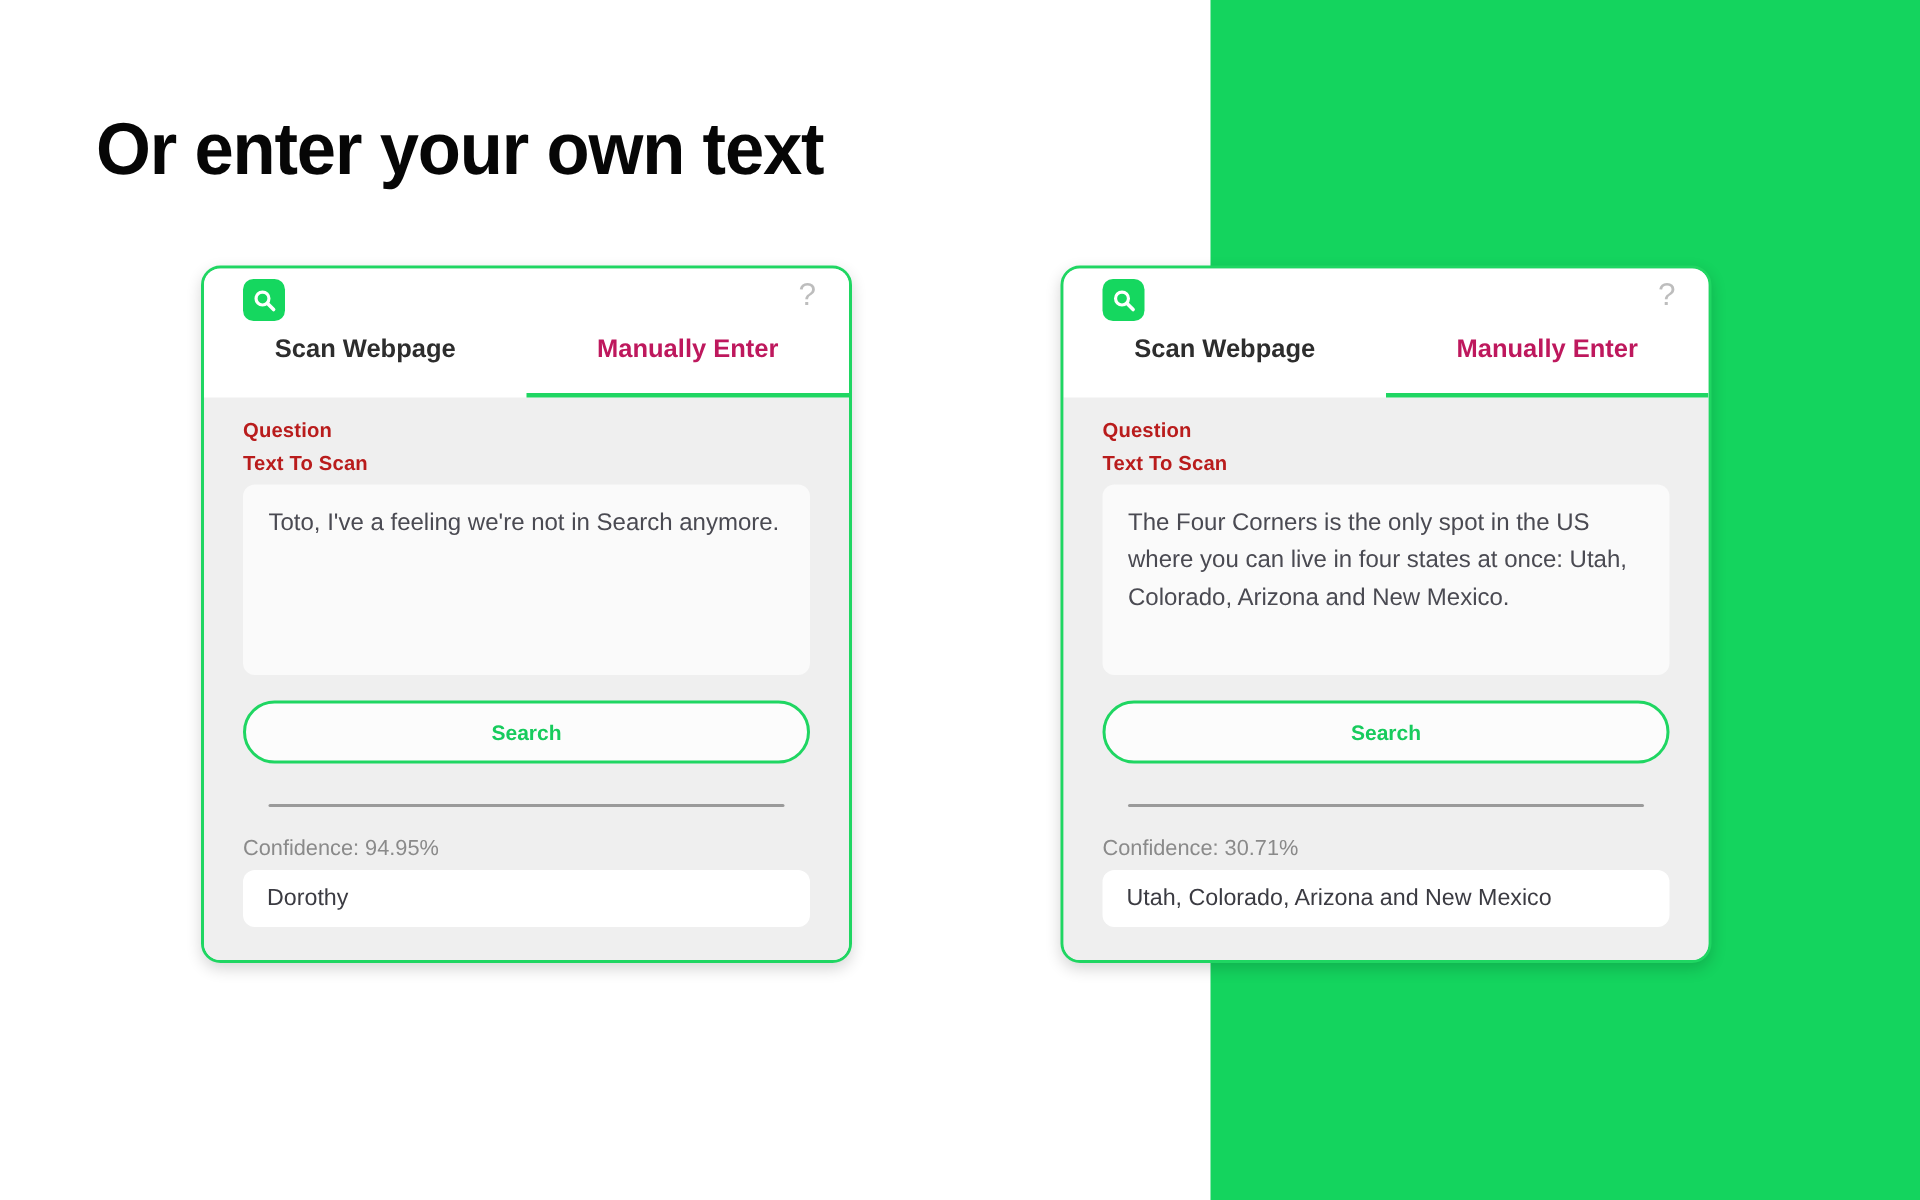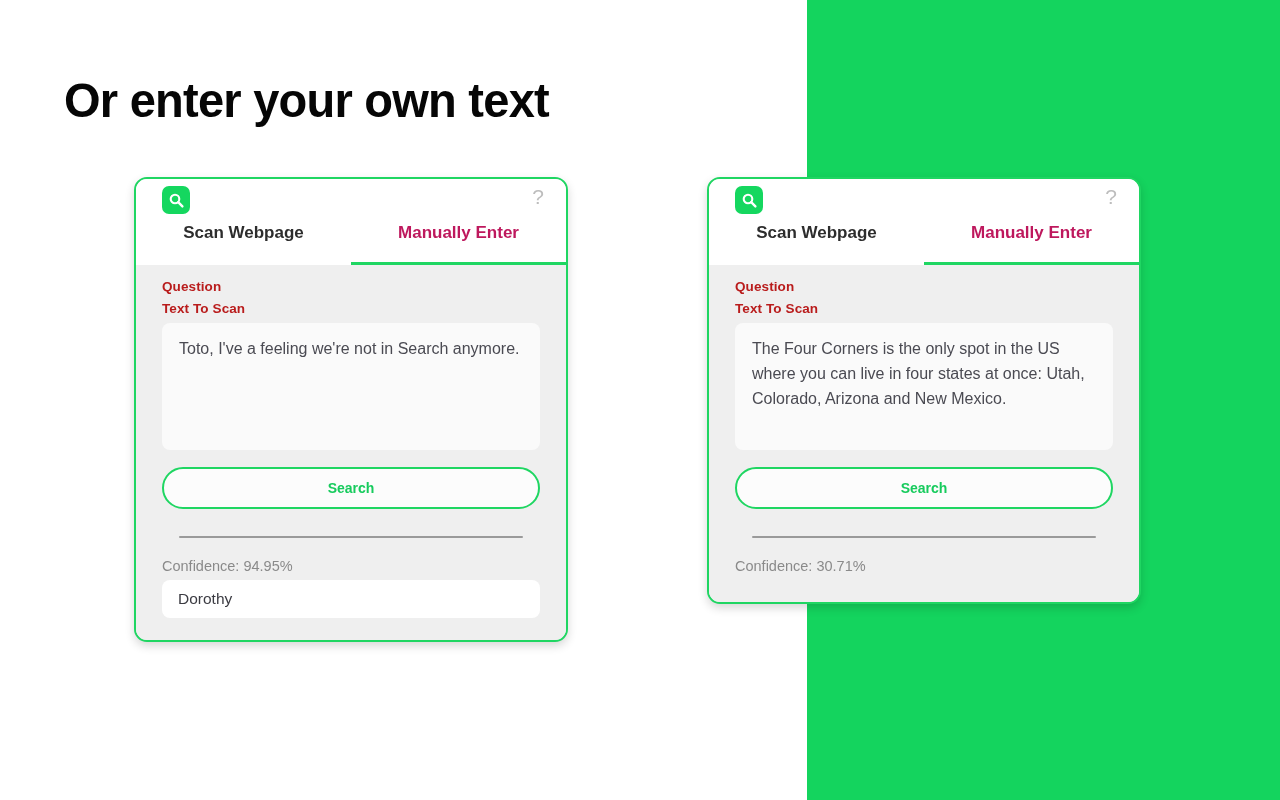--- a/index.html
+++ b/index.html
@@ -261,14 +261,15 @@
     <div class="field-label">Question</div>
 
     <div class="field-label">Text To Scan</div>
     <div class="textarea">The Four Corners is the only spot in the US where you can live in four states at once: Utah, Colorado, Arizona and New Mexico.</div>
 
     <div class="search-button">Search</div>
 
     <div class="divider"></div>
 
     <div class="confidence">Confidence: 30.71%</div>
+    <div class="answer-box">Utah, Colorado, Arizona and New Mexico</div>
   </div>
 </div>
 
 </body></html>

